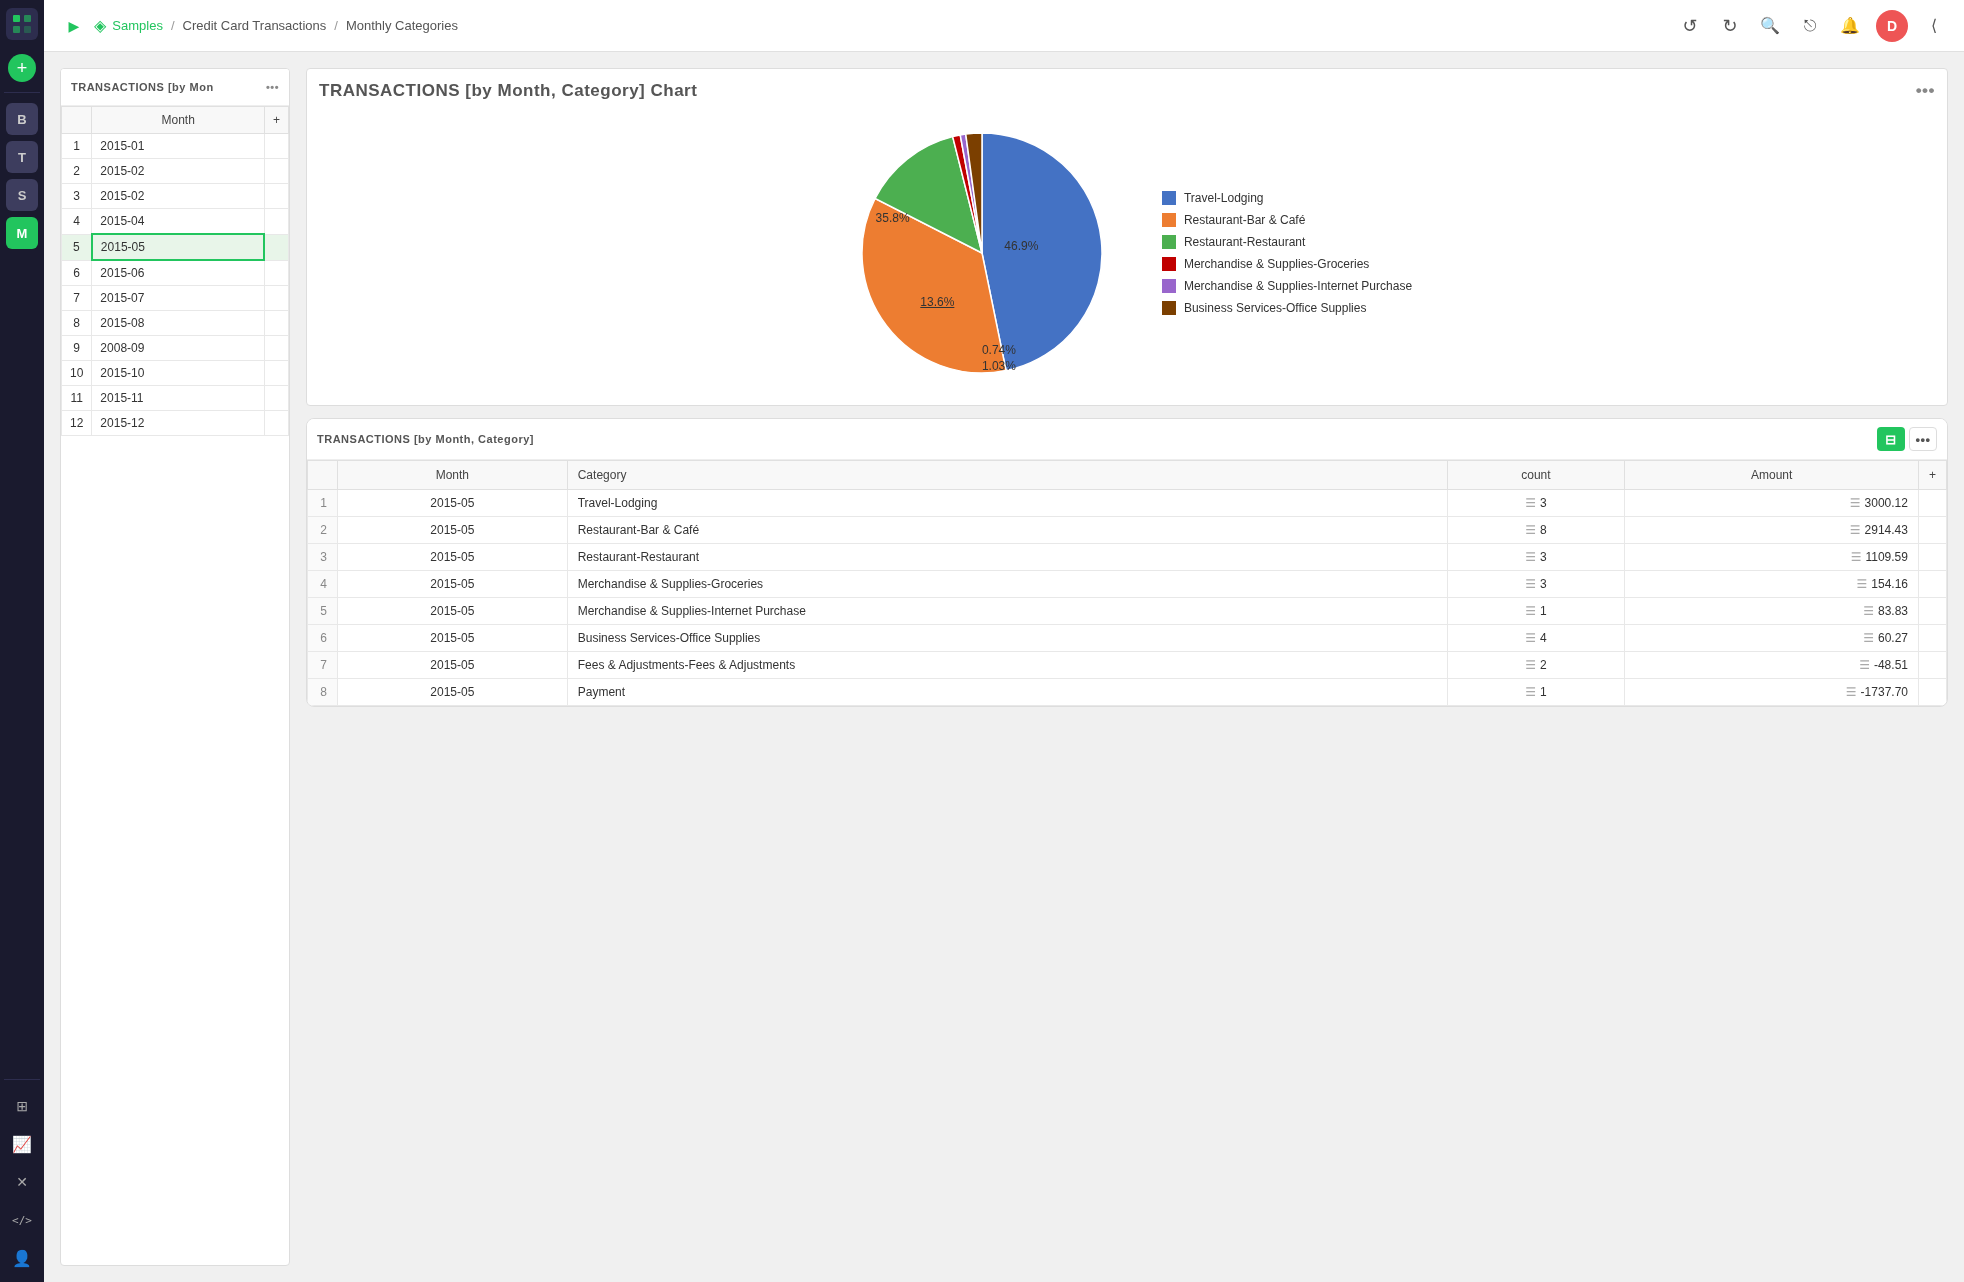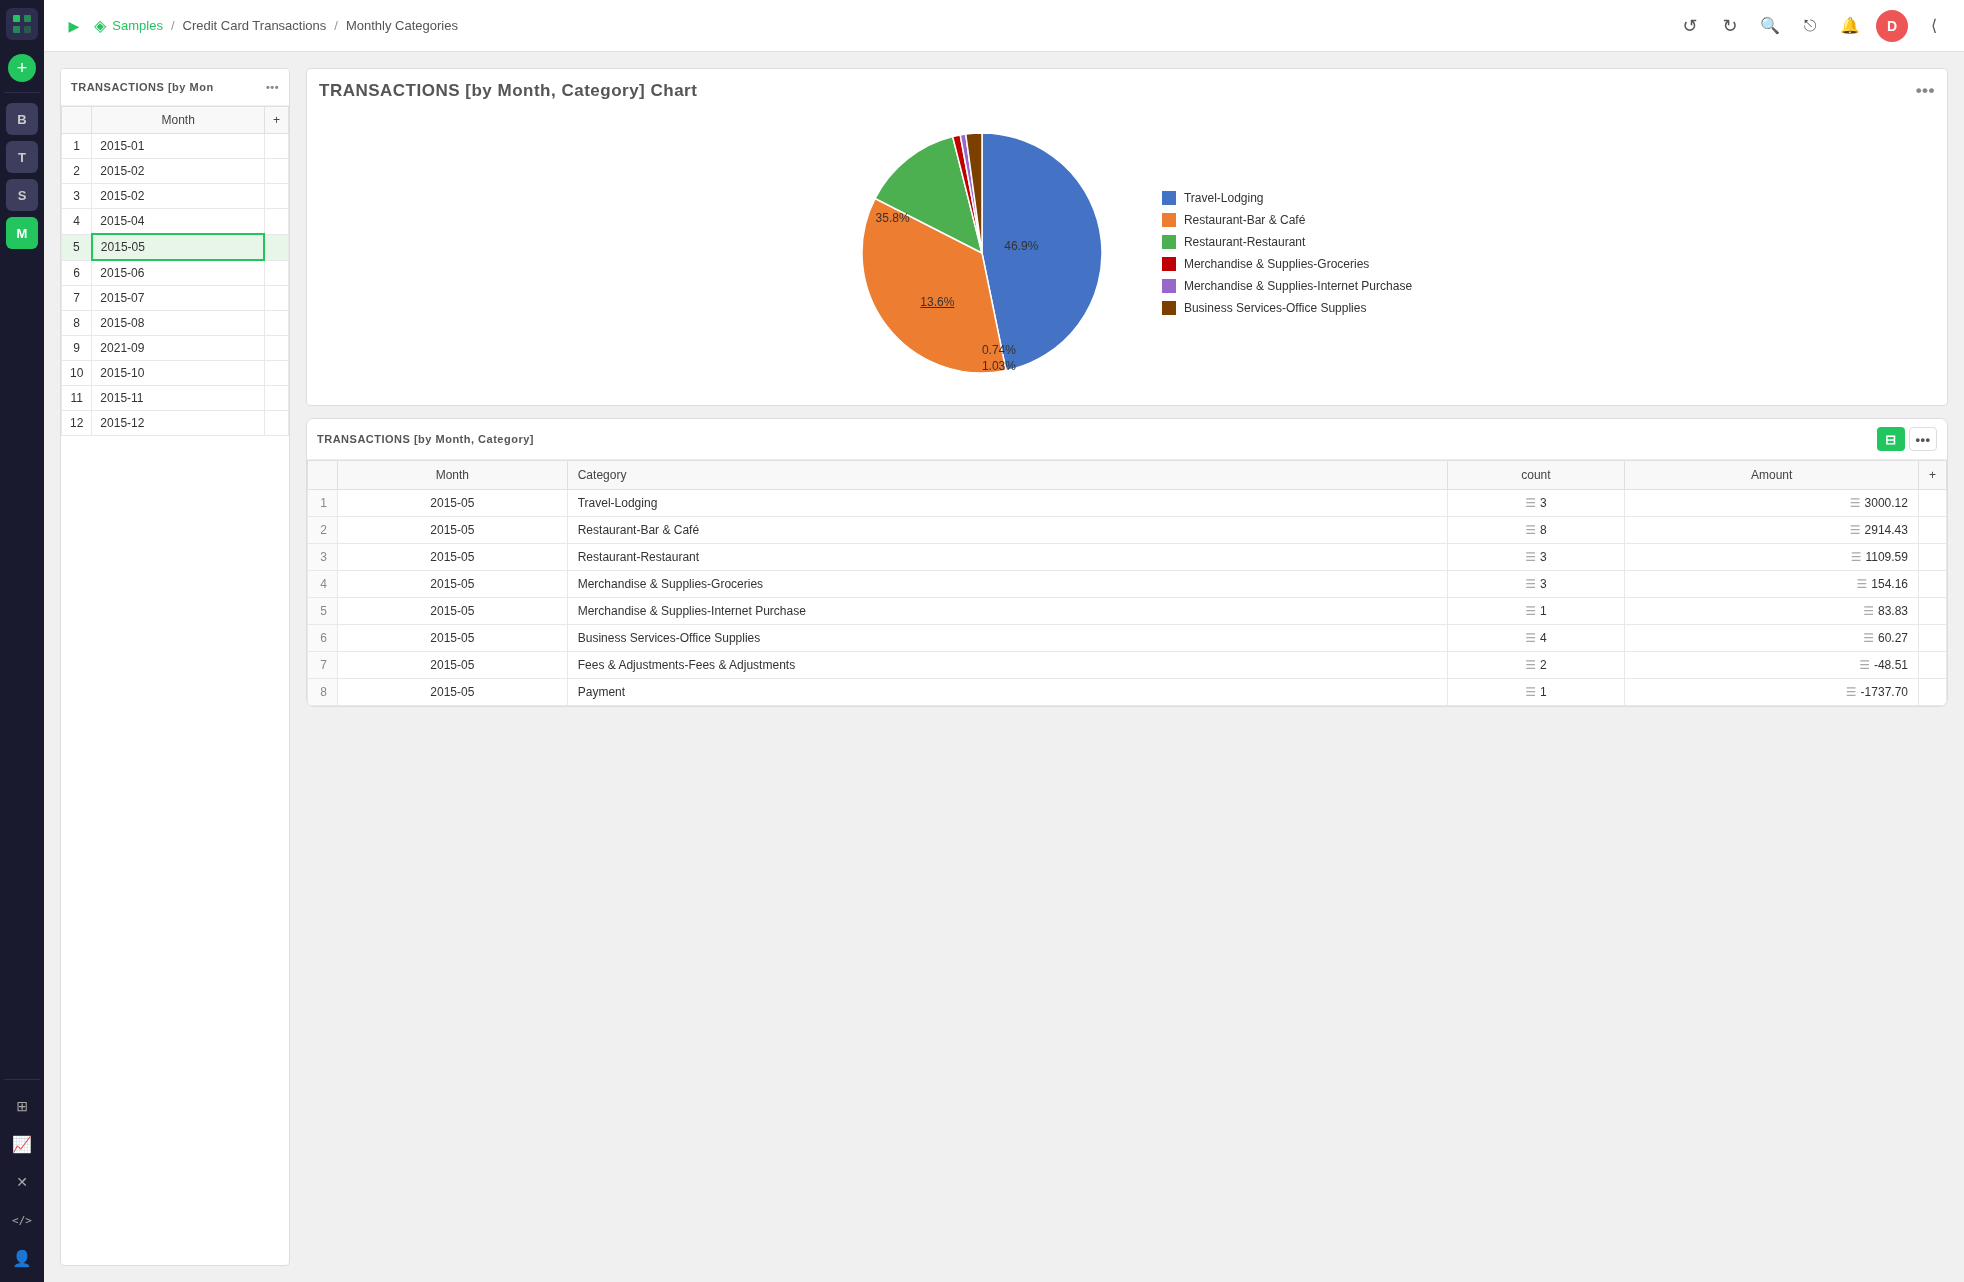--- a/index.html
+++ b/index.html
@@ -180,21 +180,21 @@
       <td class="month-val ">2015-07</td>
       <td></td>
     </tr>
               <tr>
       <td class="row-num">8</td>
       <td class="month-val ">2015-08</td>
       <td></td>
     </tr>
               <tr>
       <td class="row-num">9</td>
-      <td class="month-val ">2021-09</td>
+      <td class="month-val ">2008-09</td>
       <td></td>
     </tr>
               <tr>
       <td class="row-num">10</td>
       <td class="month-val ">2015-10</td>
       <td></td>
     </tr>
               <tr>
       <td class="row-num">11</td>
       <td class="month-val ">2015-11</td>

